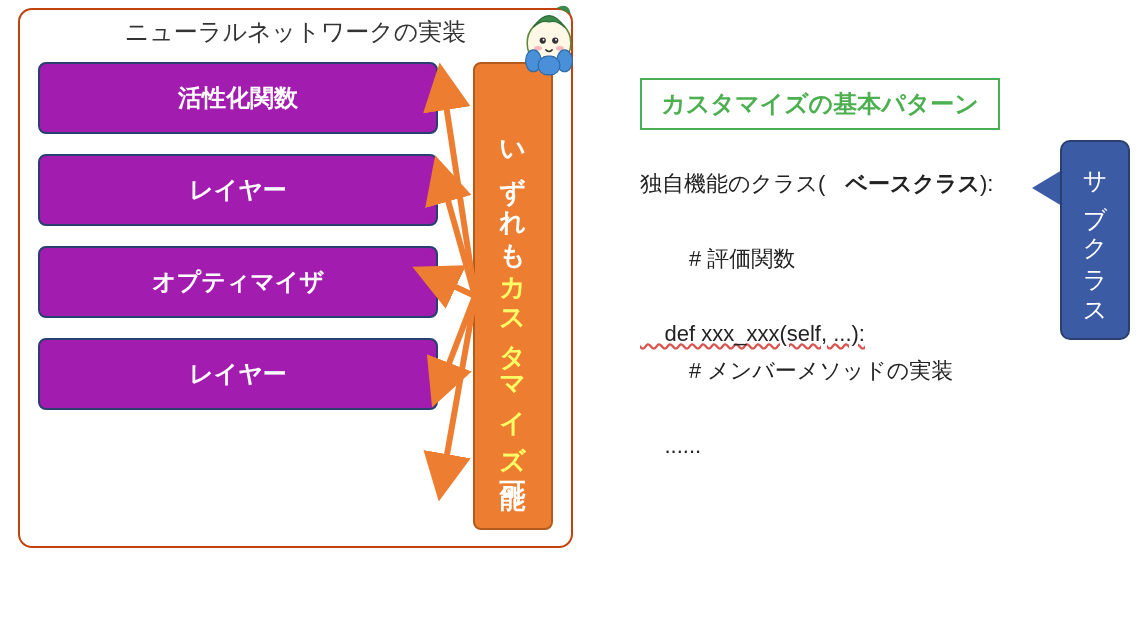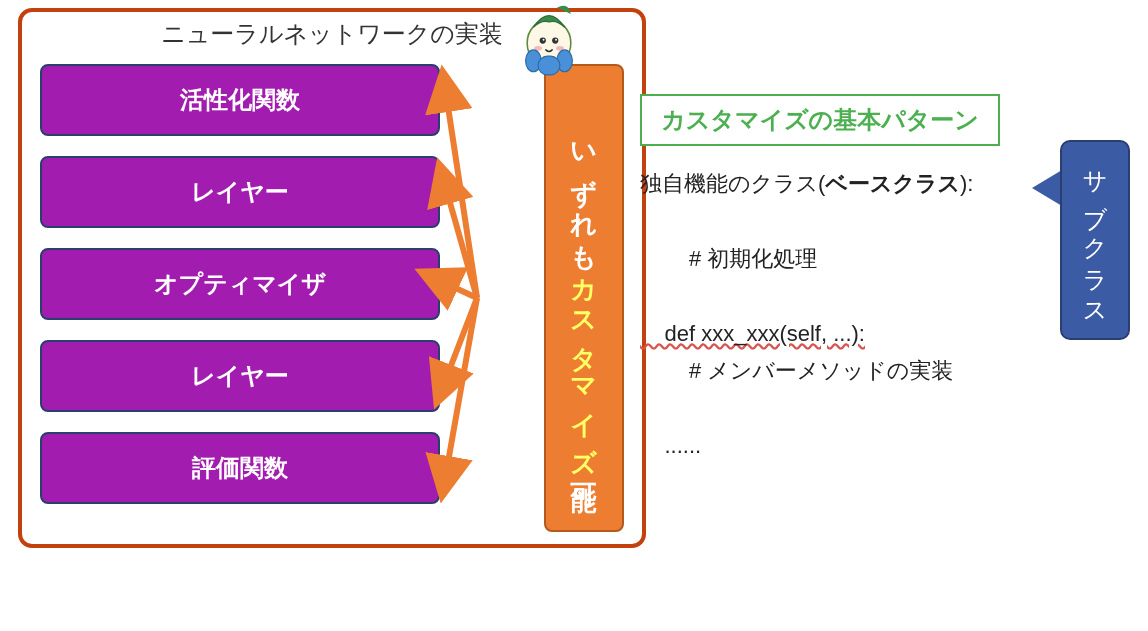--- a/index.html
+++ b/index.html
@@ -10,23 +10,23 @@
     background: #fff;
     position: relative;
     overflow: hidden;
   }
 
   
   .left-panel {
     position: absolute;
     left: 18px;
     top: 8px;
-    width: 628px;
+    width: 555px;
     height: 540px;
-    border: 4px solid #c2410c;
+    border: 2px solid #c2410c;
     border-radius: 14px;
   }
   .left-title {
     position: absolute;
     top: 6px;
     left: 0; right: 0;
     text-align: center;
     font-size: 24px;
     color: #333;
   }
@@ -103,34 +103,33 @@
     width: 360px;
     height: 52px;
     border: 2px solid #4caf50;
     display: flex;
     align-items: center;
     justify-content: center;
     font-size: 24px;
     font-weight: bold;
     color: #4caf50;
     background: #fff;
-    margin-top: 16px;
   }
 
   .code-block {
     position: absolute;
     left: 640px;
     top: 165px;
     width: 420px;
     font-size: 22px;
     color: #222;
     line-height: 1.7;
   }
   .code-block .line { white-space: pre; }
-  .code-block b { font-weight: bold; }
+  .code-block b { font-weight: bold; margin-left: 20px; }
   .code-block .squiggle {
     text-decoration-line: underline;
     text-decoration-style: wavy;
     text-decoration-color: #d9534f;
   }
 
   
   .callout {
     position: absolute;
     left: 1030px;
@@ -169,21 +168,20 @@
 <body>
 
 <div class="left-panel">
   <div class="left-title">ニューラルネットワークの実装</div>
 
   <div class="blue-items">
     <div class="blue-item">活性化関数</div>
     <div class="blue-item">レイヤー</div>
     <div class="blue-item">オプティマイザ</div>
     <div class="blue-item">レイヤー</div>
-    <div class="blue-item">評価関数</div>
   </div>
 
   <div class="orange-pillar">
     <span class="vert-text">
       <span class="vert-white">いずれも</span><span class="vert-yellow">カスタマイズ</span><span class="vert-white">可能</span>
     </span>
   </div>
 
   <svg class="arrow-svg" viewBox="0 0 555 540">
     <defs>
@@ -216,21 +214,21 @@
   <rect x="36" y="72" width="28" height="24" rx="12" fill="#4a90d9" stroke="#2d6ba8" stroke-width="1.5"></rect>
 </svg>
 
 <div class="right-title-box">
   <span>カスタマイズの基本パターン</span>
 </div>
 
 <div class="code-block">
   <div class="line"><span>独自機能のクラス(</span><b>ベースクラス</b><span>):</span></div>
   <div class="line"> </div>
-  <div class="line">        # 初期化処理</div>
+  <div class="line">        # 評価関数</div>
   <div class="line"> </div>
   <div class="line"><span class="squiggle">    def xxx_xxx(self, ...):</span></div>
   <div class="line">        # メンバーメソッドの実装</div>
   <div class="line"> </div>
   <div class="line">    ......</div>
 </div>
 
 <div class="callout">
   <div class="callout-tri"></div>
   <div class="callout-rect">

